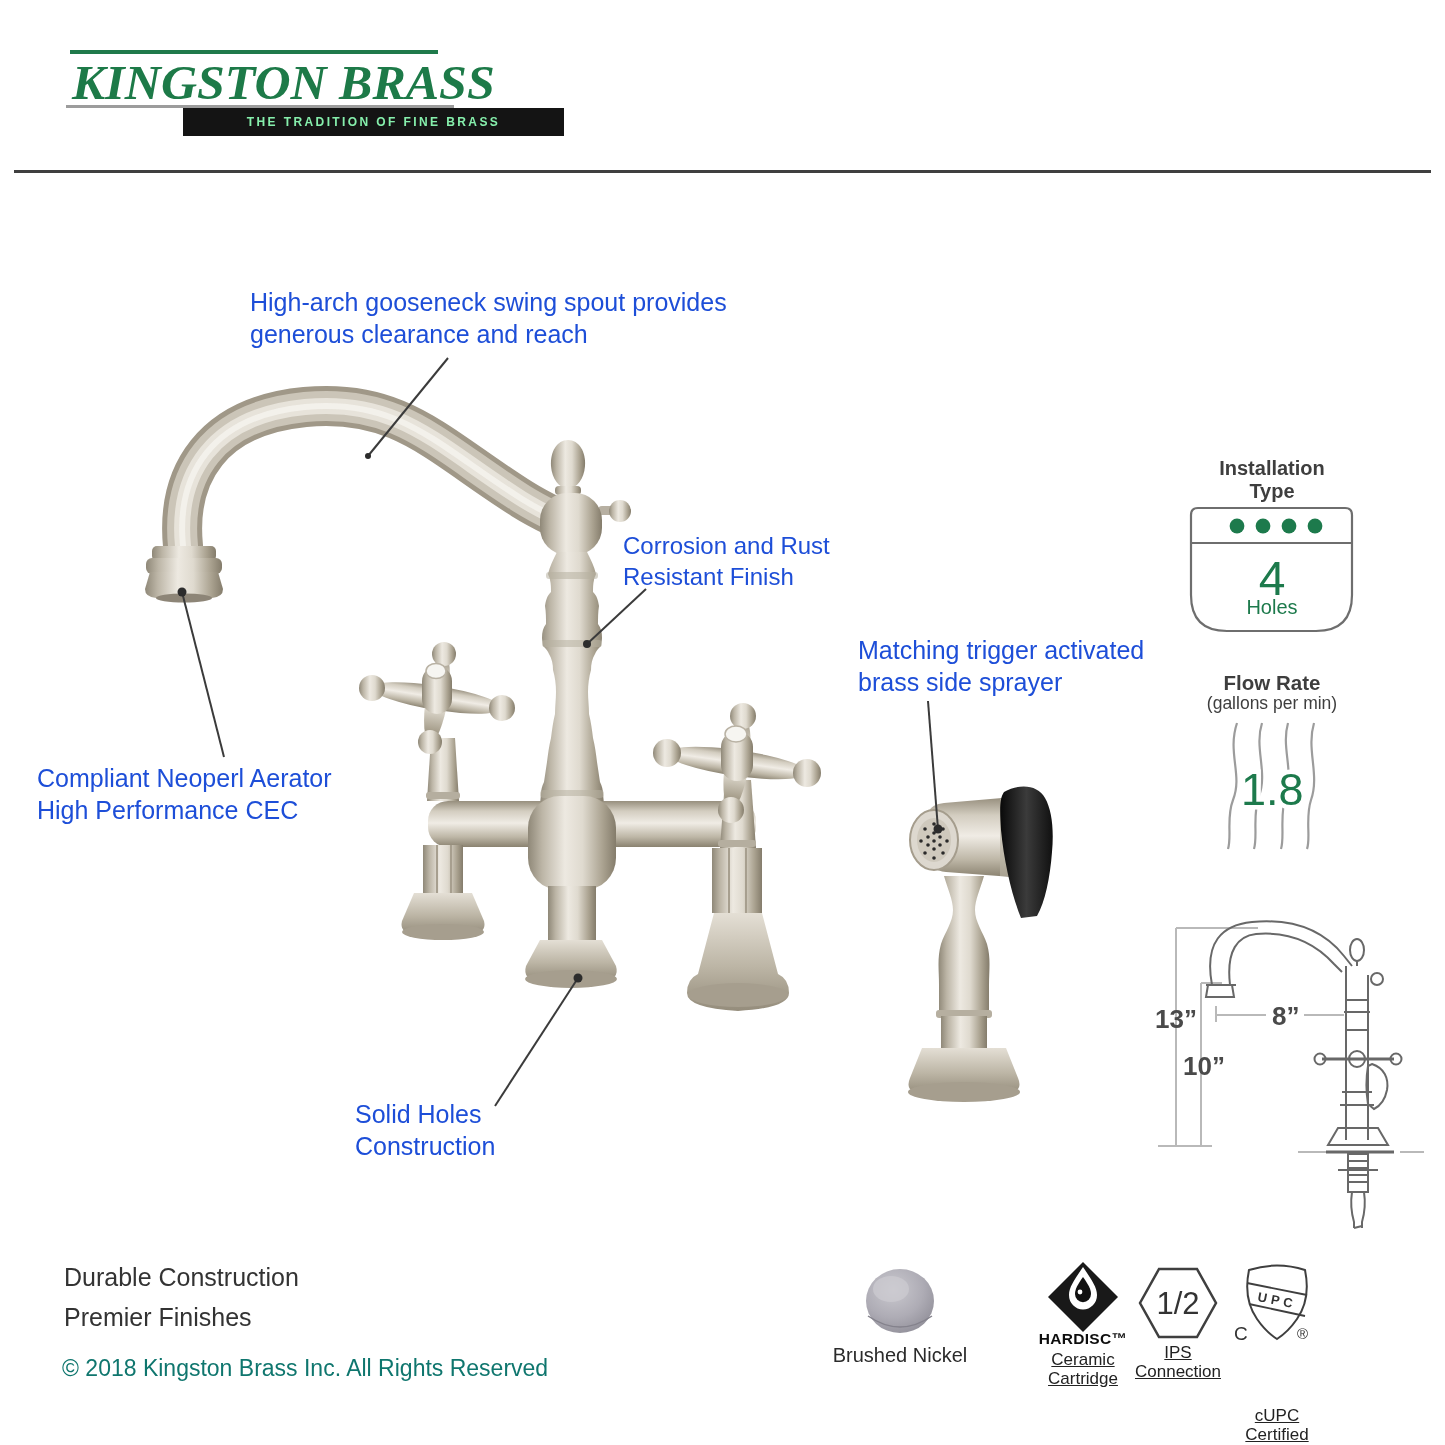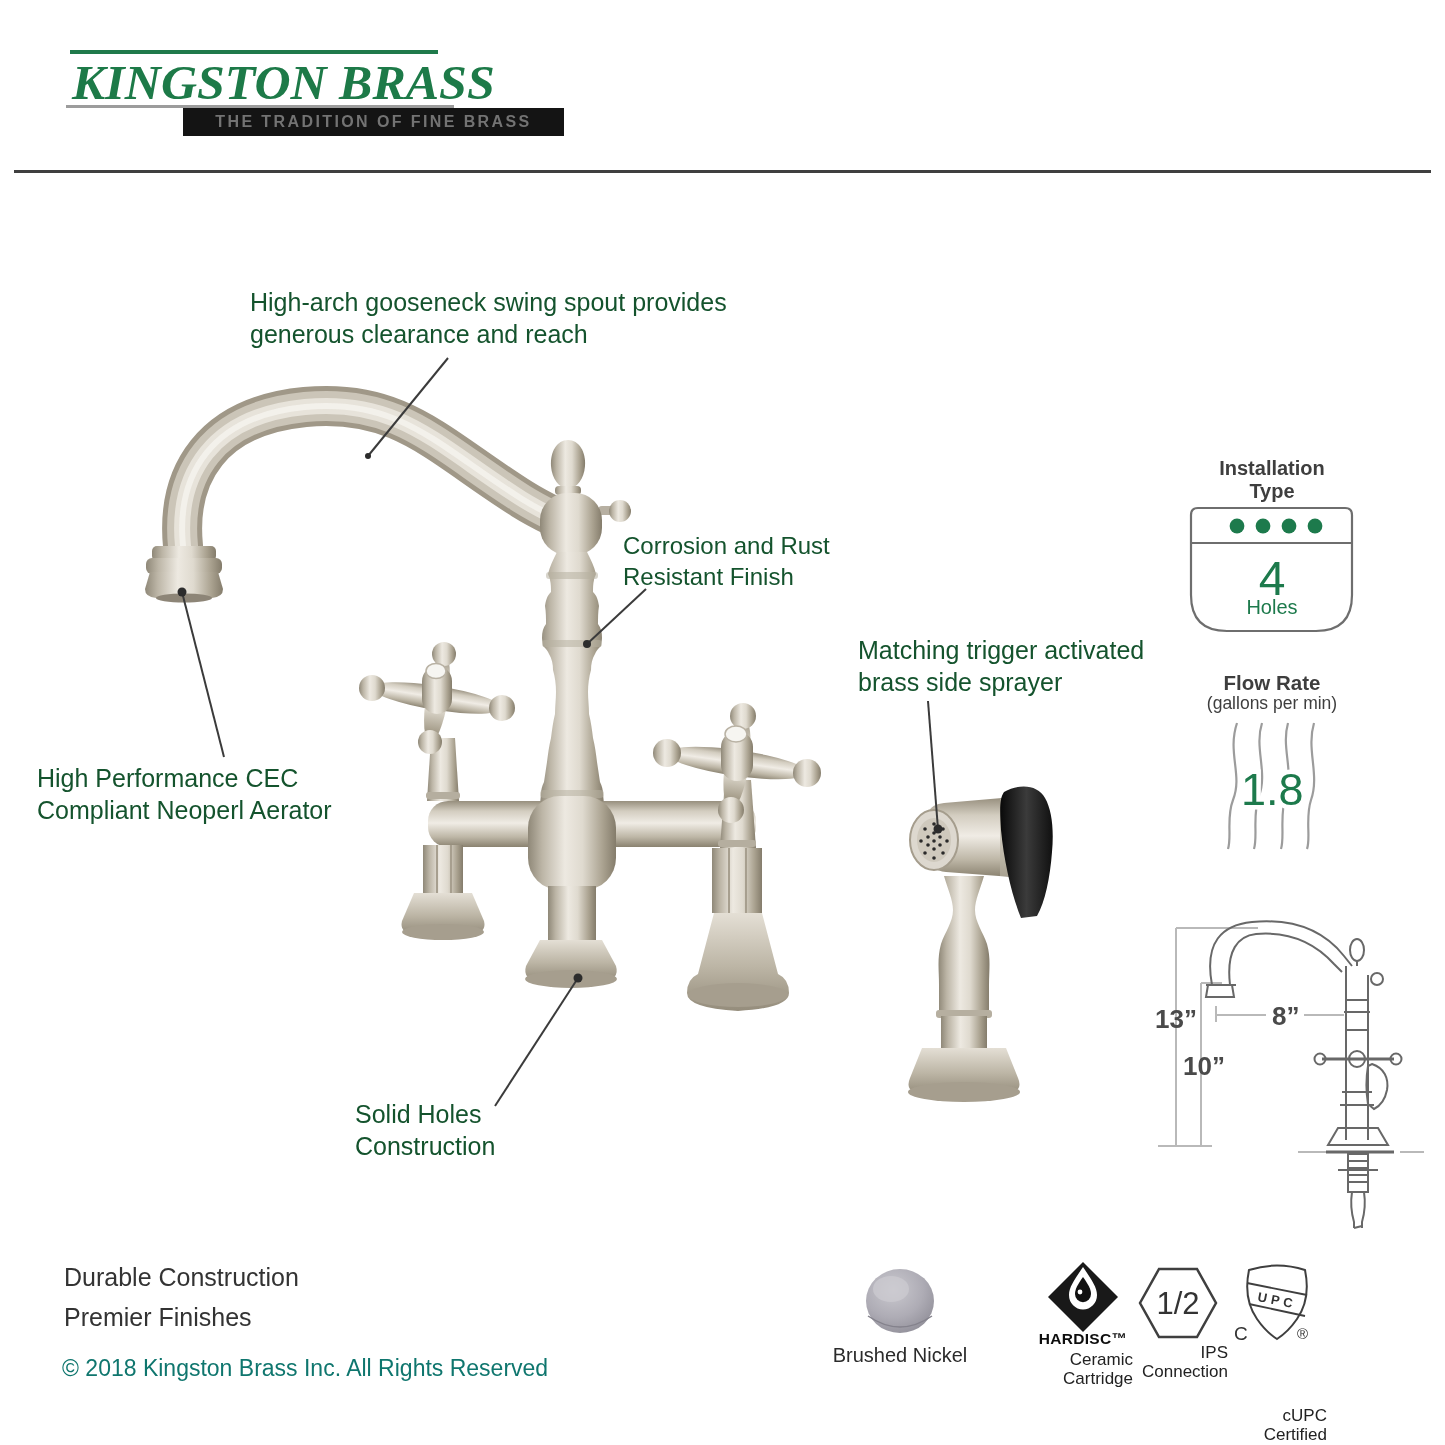--- a/index.html
+++ b/index.html
@@ -1,31 +1,31 @@
 <!DOCTYPE html>
 <html><head>
 <meta charset="utf-8">
 <style>
   html,body{margin:0;padding:0;background:#fff;}
   .page{position:relative;width:1445px;height:1445px;background:#fff;overflow:hidden;
         font-family:"Liberation Sans",sans-serif;}
   .abs{position:absolute;}
   .logo{font-family:"Liberation Serif",serif;font-style:italic;font-weight:bold;
         font-size:49px;color:#1d7a48;letter-spacing:0px;transform:scaleX(1.02);transform-origin:left;}
-  .tagbar{background:#141414;color:#737373;font-size:16px;font-weight:bold;
+  .tagbar{background:#141414;color:#86efac;font-size:12px;font-weight:bold;
           letter-spacing:2.4px;text-align:center;line-height:28px;}
-  .callout{color:#14532d;font-size:25px;line-height:32px;}
+  .callout{color:#1d4ed8;font-size:25px;line-height:32px;}
   .callout.small{font-size:24px;line-height:31px;}
   .speclabel{color:#3e3e3e;font-weight:bold;text-align:center;}
   .green-num{color:#1d7a4c;text-align:center;}
   .dim{color:#4a4a4a;font-size:26px;font-weight:bold;}
   .feature{color:#333;font-size:25px;}
   .copyright{color:#0f766e;font-size:23px;}
   .badge-label{color:#2b2b2b;font-size:20px;text-align:center;}
-  .badge-sub{color:#222;font-size:17px;line-height:19px;text-align:right;}
+  .badge-sub{color:#222;font-size:17px;line-height:19px;text-align:center;text-decoration:underline;}
   .hardisc{color:#0d0d0d;font-size:15.5px;font-weight:bold;letter-spacing:.3px;text-align:center;}
   .half{color:#333;font-size:31px;text-align:center;}
   svg text{font-family:"Liberation Sans",sans-serif;}
 </style>
 </head>
 <body>
 
 <div class="page">
 
   <svg class="abs" style="left:0;top:0;" width="1445" height="1445" viewBox="0 0 1445 1445">
@@ -298,22 +298,22 @@
   </div>
   <div class="abs callout small" style="left:623px;top:530px;">
     <div>Corrosion and Rust</div>
     <div>Resistant Finish</div>
   </div>
   <div class="abs callout" style="left:858px;top:634px;">
     <div>Matching trigger activated</div>
     <div>brass side sprayer</div>
   </div>
   <div class="abs callout" style="left:37px;top:762px;">
+    <div>Compliant Neoperl Aerator</div>
     <div>High Performance CEC</div>
-    <div>Compliant Neoperl Aerator</div>
   </div>
   <div class="abs callout" style="left:355px;top:1098px;">
     <div>Solid Holes</div>
     <div>Construction</div>
   </div>
 
   <div class="abs speclabel" style="left:1191px;top:457px;width:162px;font-size:20px;line-height:23px;">
     <div>Installation</div>
     <div>Type</div>
   </div>

